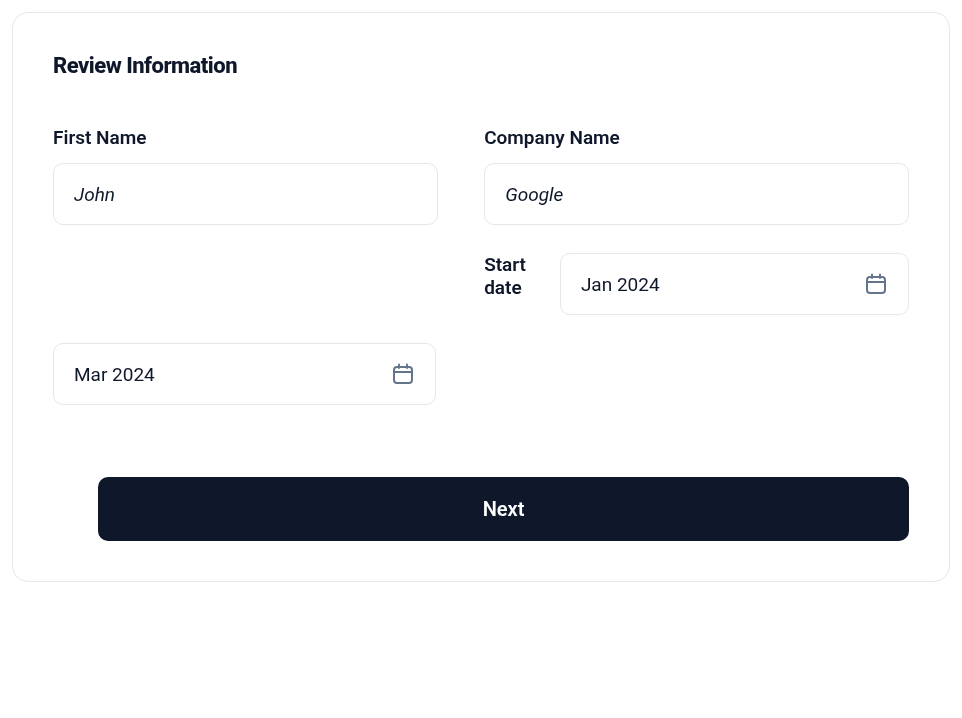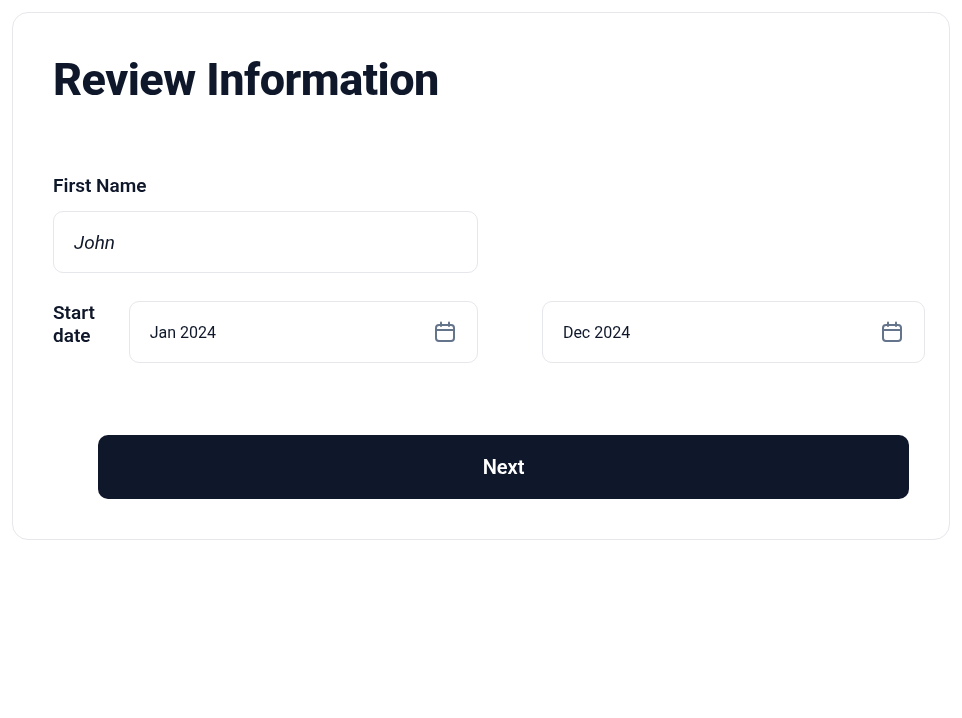--- a/index.html
+++ b/index.html
@@ -17,31 +17,31 @@
 
     .card {
       width: 938px;
       border: 1px solid #e5e7eb;
       border-radius: 16px;
       padding: 40px;
       background: #ffffff;
     }
 
     .title {
-      font-size: 45px;
+      font-size: 22px;
       font-weight: 800;
       color: #0f172a;
       letter-spacing: -0.5px;
-      margin-bottom: 68px;
+      margin-bottom: 48px;
     }
 
     .grid {
       display: grid;
       grid-template-columns: 1fr 1fr;
-      gap: 28px 64px;
+      gap: 28px 46px;
     }
 
     .field {
       display: flex;
       flex-direction: column;
     }
 
     .label {
       font-size: 19px;
       font-weight: 600;
@@ -75,21 +75,21 @@
       width: 383px;
       height: 62px;
       border: 1px solid #e5e7eb;
       border-radius: 10px;
       background: #ffffff;
       padding: 0 20px;
       cursor: pointer;
     }
 
     .date-value {
-      font-size: 16px;
+      font-size: 19px;
       color: #0f172a;
       flex: 1;
     }
 
     .calendar-icon {
       width: 24px;
       height: 24px;
       flex-shrink: 0;
       color: #64748b;
     }
@@ -119,20 +119,24 @@
   <h1 class="title">Review Information</h1>
 
   <div class="grid">
 
     <div class="field">
       <label class="label">First Name</label>
       <input class="input" type="text" value="John" style="">
     </div>
 
 
+    <div class="field">
+      <label class="label">Company Name</label>
+      <input class="input" type="text" value="Google" style="">
+    </div>
 
     <div class="field">
     </div>
 
     <div class="date-field">
       <label class="label">Start date</label>
       <div class="date-input-wrap">
         <span class="date-value">Jan 2024</span>
         <span class="calendar-icon">
           <svg viewBox="0 0 24 24" fill="none" stroke="currentColor" stroke-width="2" stroke-linecap="round" stroke-linejoin="round">
@@ -140,21 +144,21 @@
             <line x1="3" y1="10" x2="21" y2="10"></line>
             <line x1="8" y1="2.5" x2="8" y2="6"></line>
             <line x1="16" y1="2.5" x2="16" y2="6"></line>
           </svg>
         </span>
       </div>
     </div>
 
     <div class="date-field">
       <div class="date-input-wrap">
-        <span class="date-value">Dec 2024</span>
+        <span class="date-value">Mar 2024</span>
         <span class="calendar-icon">
           <svg viewBox="0 0 24 24" fill="none" stroke="currentColor" stroke-width="2" stroke-linecap="round" stroke-linejoin="round">
             <rect x="3" y="5" width="18" height="16" rx="3"></rect>
             <line x1="3" y1="10" x2="21" y2="10"></line>
             <line x1="8" y1="2.5" x2="8" y2="6"></line>
             <line x1="16" y1="2.5" x2="16" y2="6"></line>
           </svg>
         </span>
       </div>
     </div>

